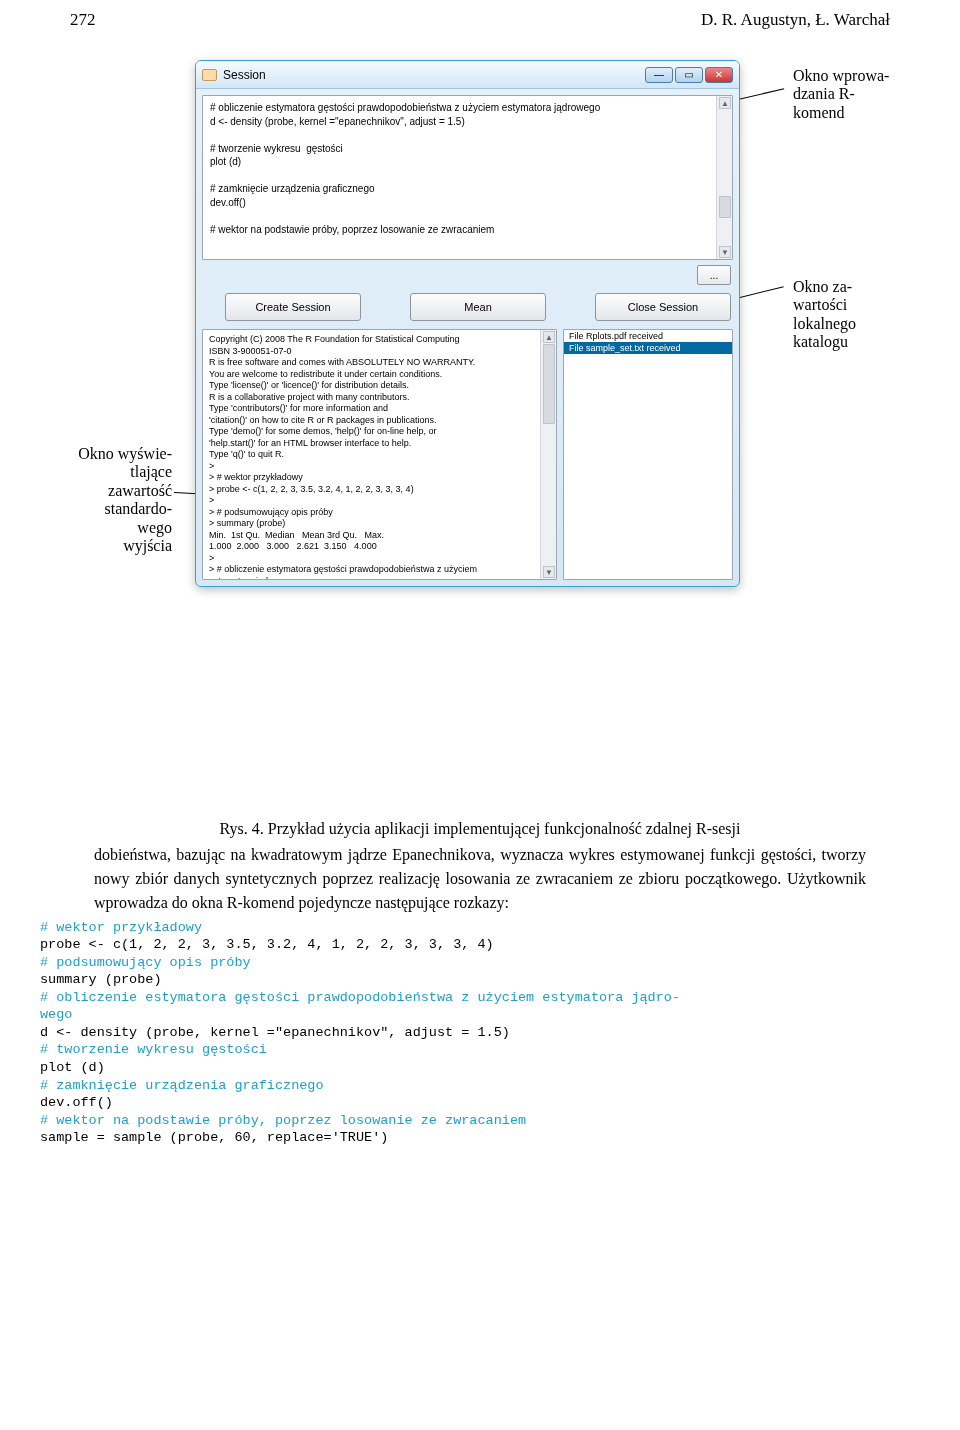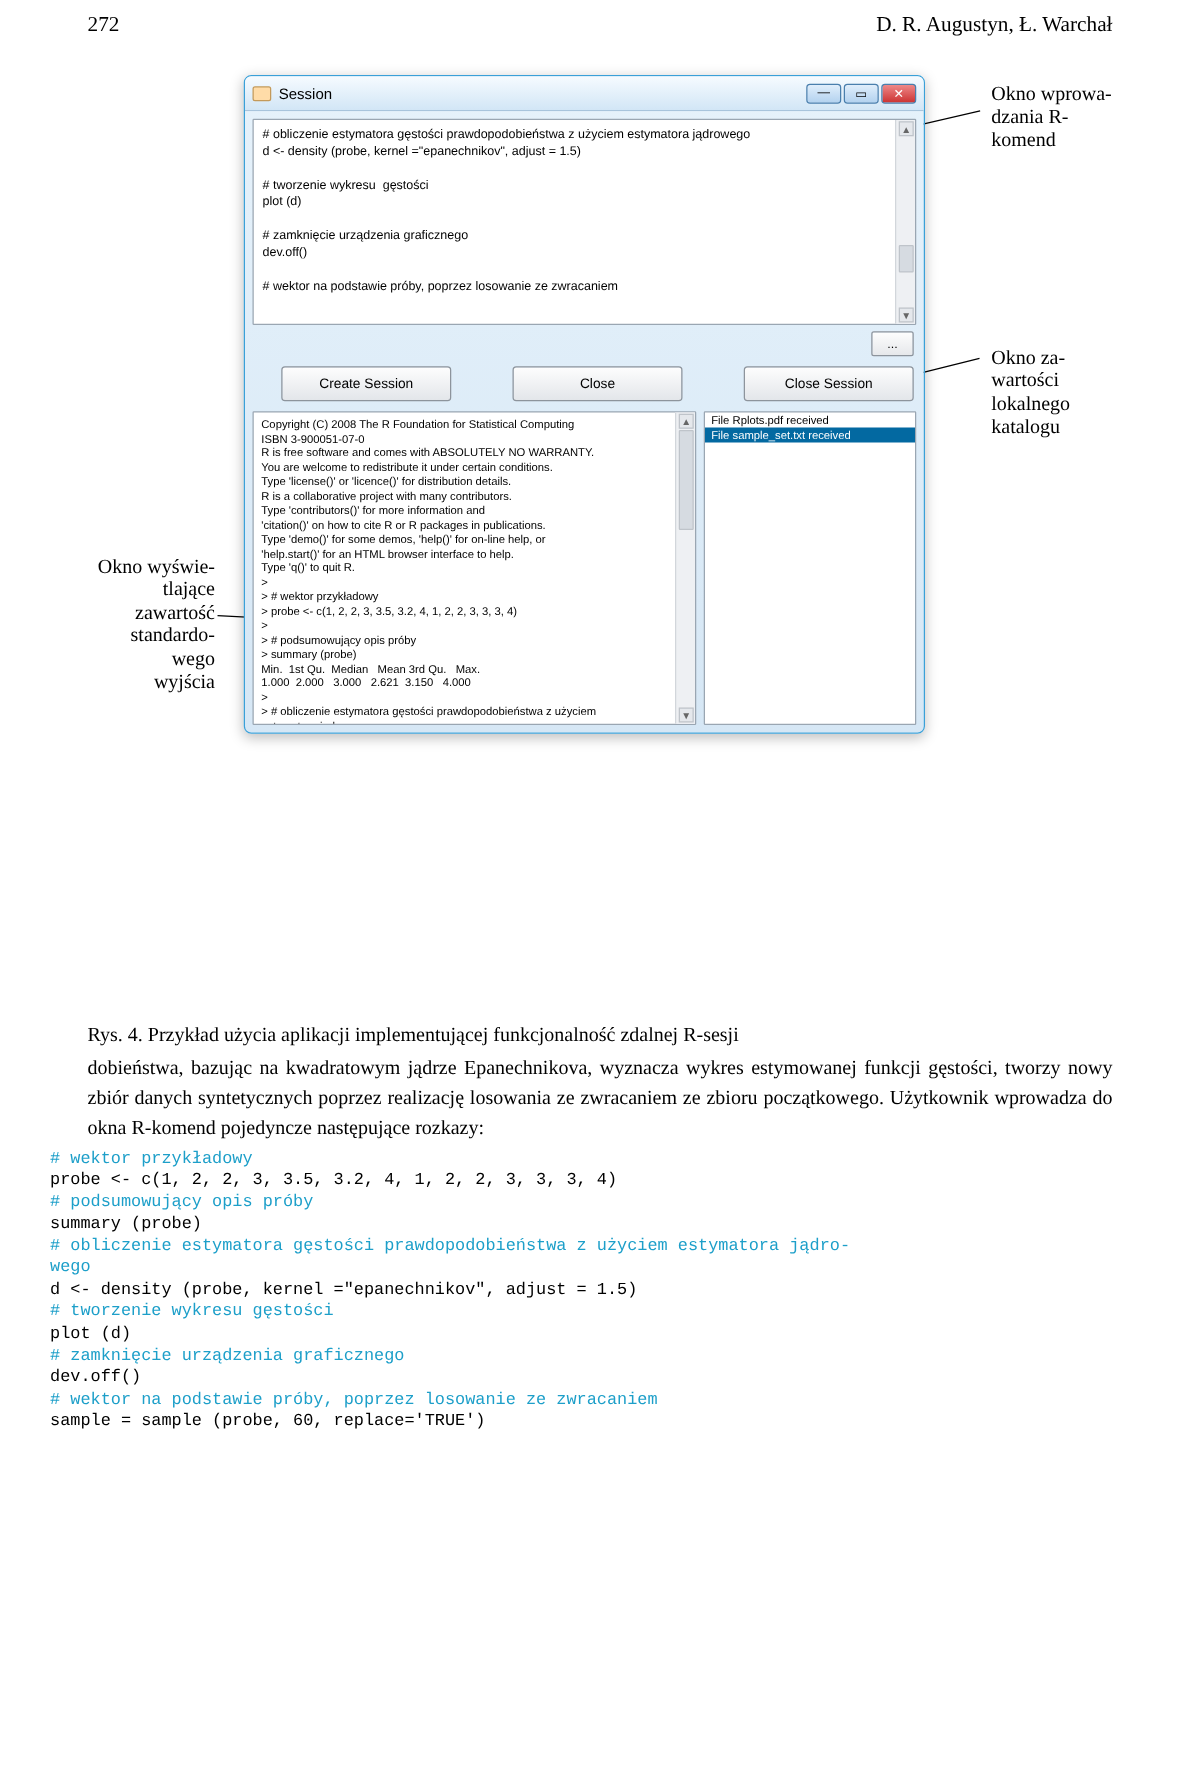--- a/index.html
+++ b/index.html
@@ -56,22 +56,22 @@
   .main-btn{height:28px;flex:1;background:linear-gradient(#fdfdfd,#e3e6ea);border:1px solid #8d949c;border-radius:3px;font-family:Tahoma,sans-serif;font-size:11px;margin-left:21px;}
 
   .lower-row{display:flex;gap:6px;flex:1;min-height:0;}
   .out-area{flex:1;display:flex;min-height:0;}
   .out-text{flex:1;padding:4px 6px;font-family:Tahoma,Arial,sans-serif;font-size:9px;line-height:1.28;white-space:pre-wrap;overflow:hidden;}
   .file-area{width:170px;display:flex;flex-direction:column;min-height:0;}
   .file-list{flex:1;padding:0;font-family:Tahoma,Arial,sans-serif;font-size:9px;}
   .file-item{padding:1px 5px;}
   .file-item.sel{background:#0369a1;color:#fff;}
 
-  .caption-block{padding:8px 70px 0 70px;font-size:16px;line-height:1.35;}
-  .body-para{padding:0 70px;font-size:16px;line-height:1.5;text-align:justify;margin-top:3px;}
+  .caption-block{padding:8px 70px 0 70px;font-size:16px;line-height:1.35;text-align:center;}
+  .body-para{padding:0 94px;font-size:16px;line-height:1.5;text-align:justify;margin-top:3px;}
   .code-block{padding:4px 70px 0 40px;font-family:"Courier New",monospace;font-size:13.5px;line-height:1.3;}
   .cmt{color:#1d9fc9;}
 </style>
 </head>
 <body>
 
 <div class="page-header">
   <span>272</span>
   <span>D. R. Augustyn, Ł. Warchał</span>
 </div>
@@ -124,21 +124,21 @@
           <div class="varrow" style="top:1px;">▲</div>
           <div class="vthumb" style="top:100px;height:22px;"></div>
           <div class="varrow" style="bottom:1px;">▼</div>
         </div>
       </div>
       <div class="below-cmd">
         <button class="small-btn">...</button>
       </div>
       <div class="action-row">
         <button class="main-btn">Create Session</button>
-        <button class="main-btn">Close</button>
+        <button class="main-btn">Mean</button>
         <button class="main-btn">Close Session</button>
       </div>
       <div class="lower-row">
         <div class="panelbox out-area">
           <div class="out-text">Copyright (C) 2008 The R Foundation for Statistical Computing
 ISBN 3-900051-07-0
 R is free software and comes with ABSOLUTELY NO WARRANTY.
 You are welcome to redistribute it under certain conditions.
 Type 'license()' or 'licence()' for distribution details.
 R is a collaborative project with many contributors.

